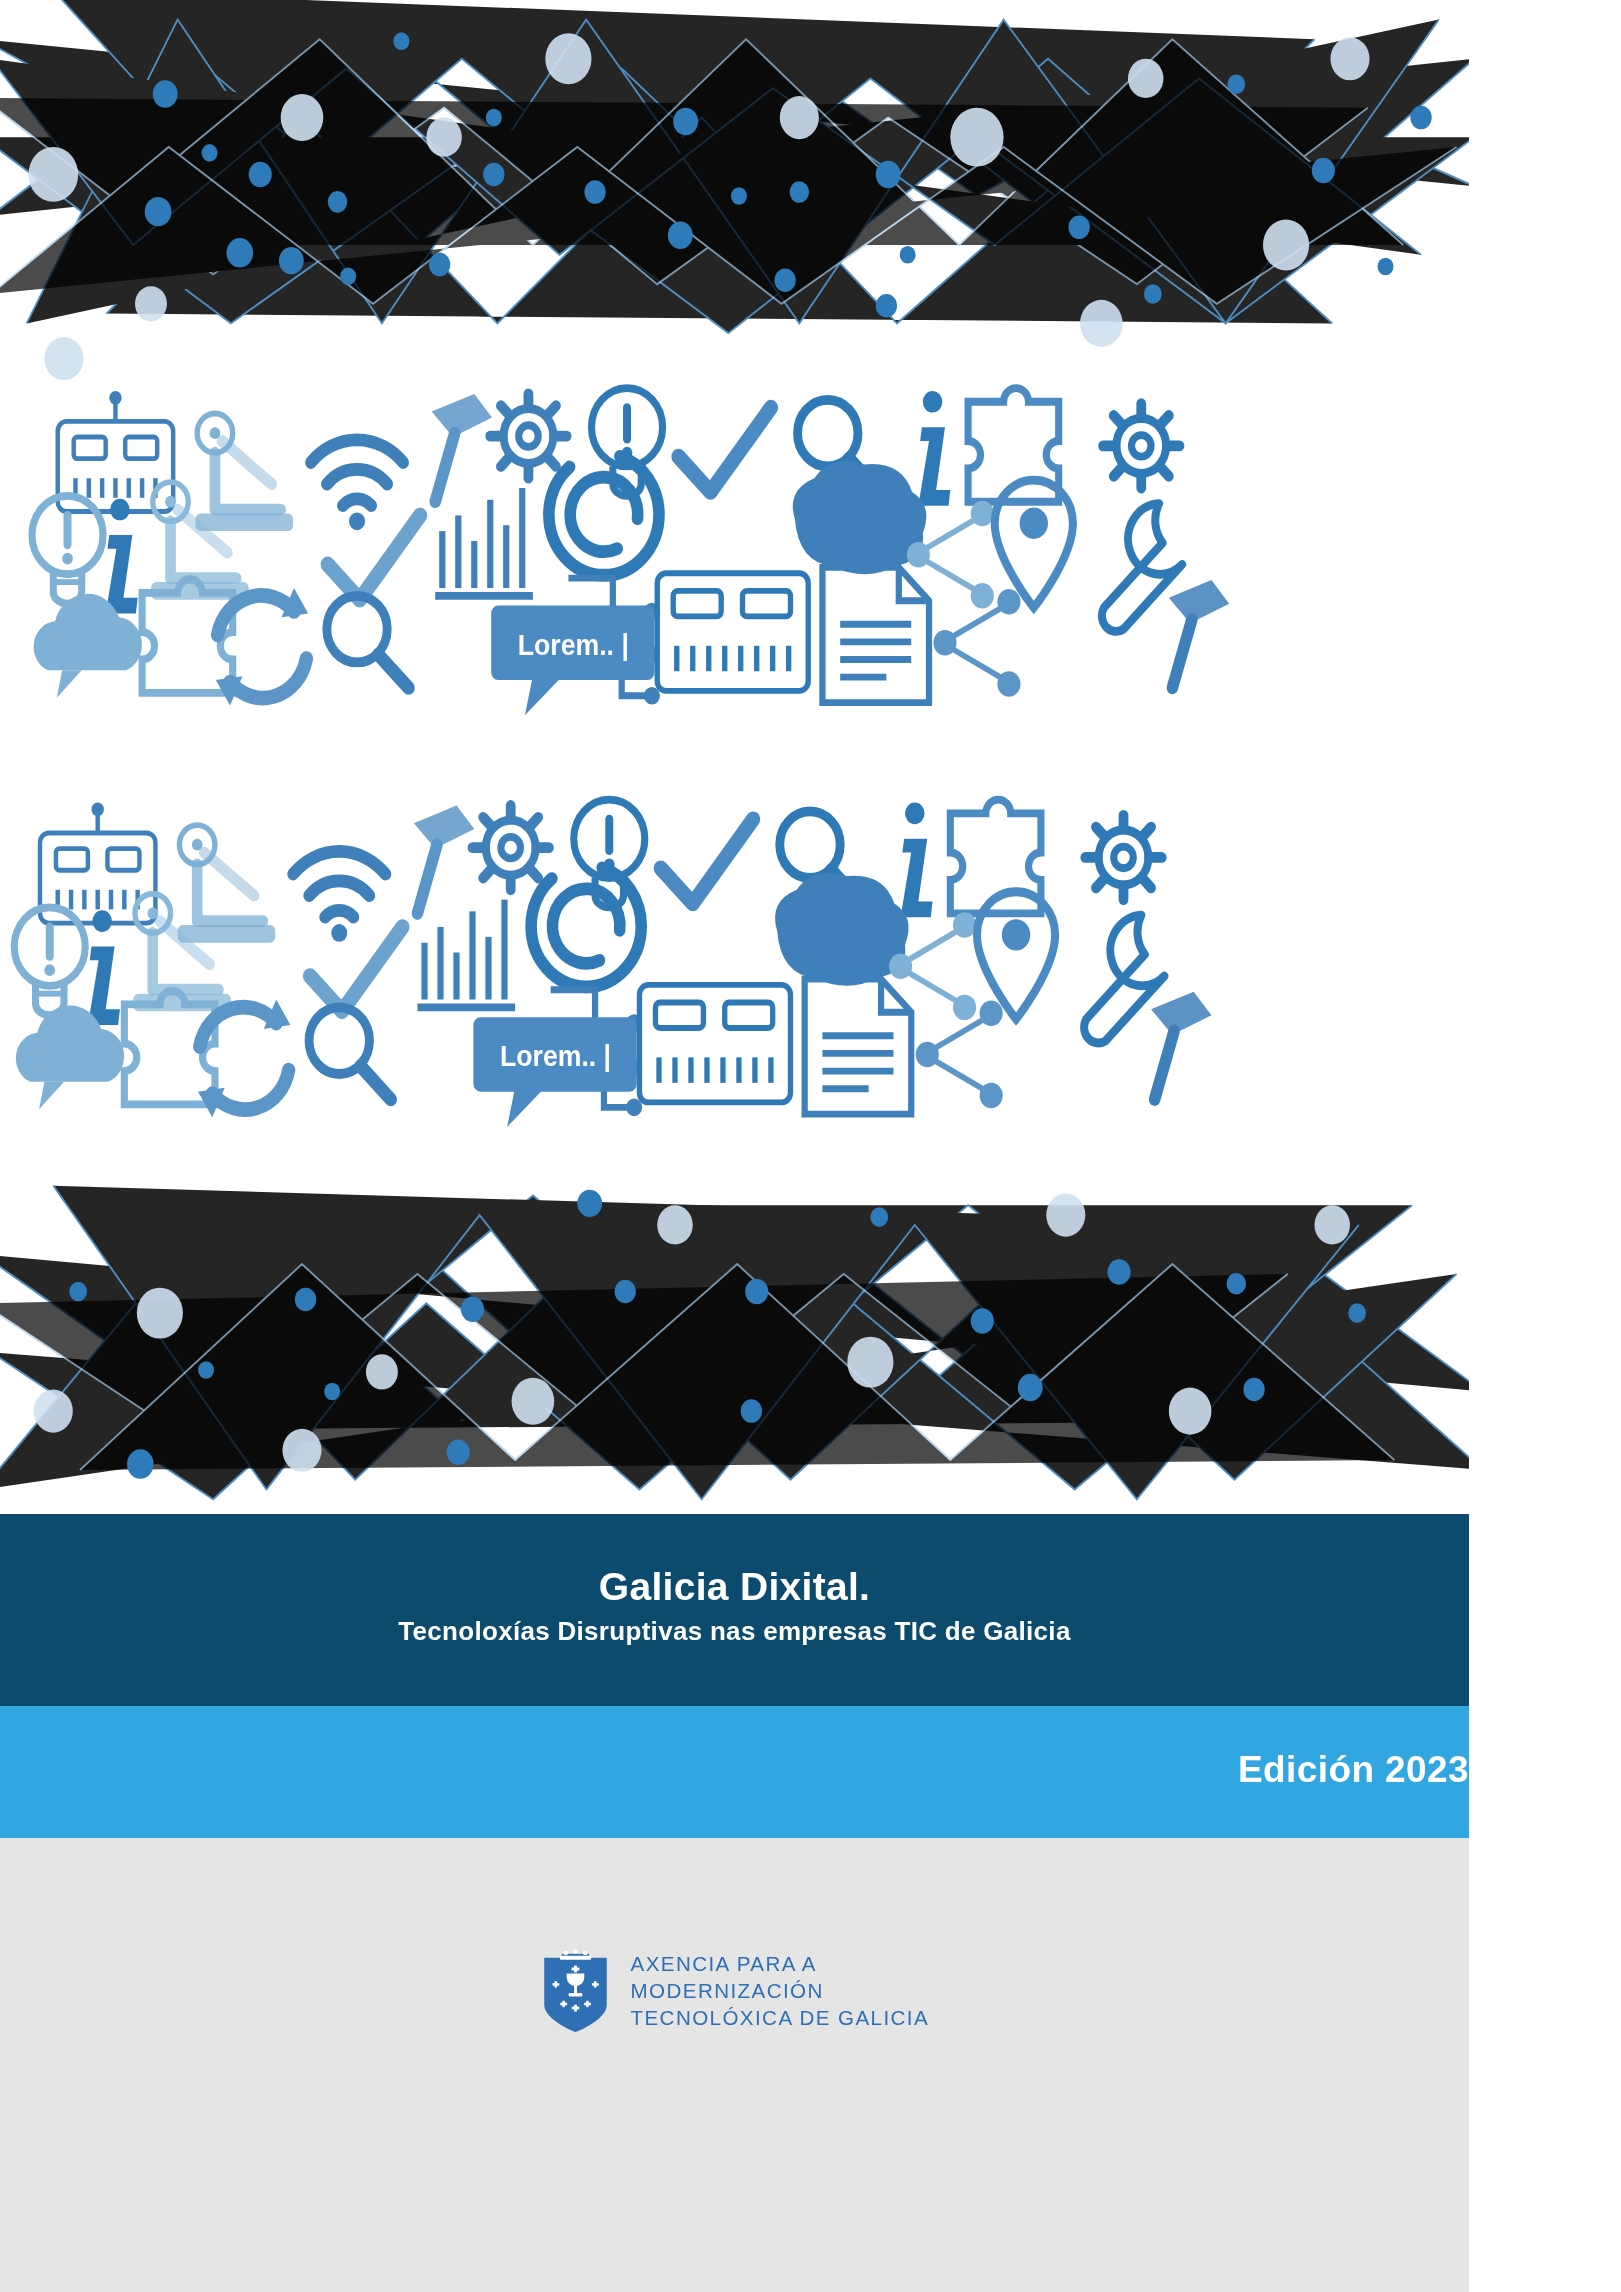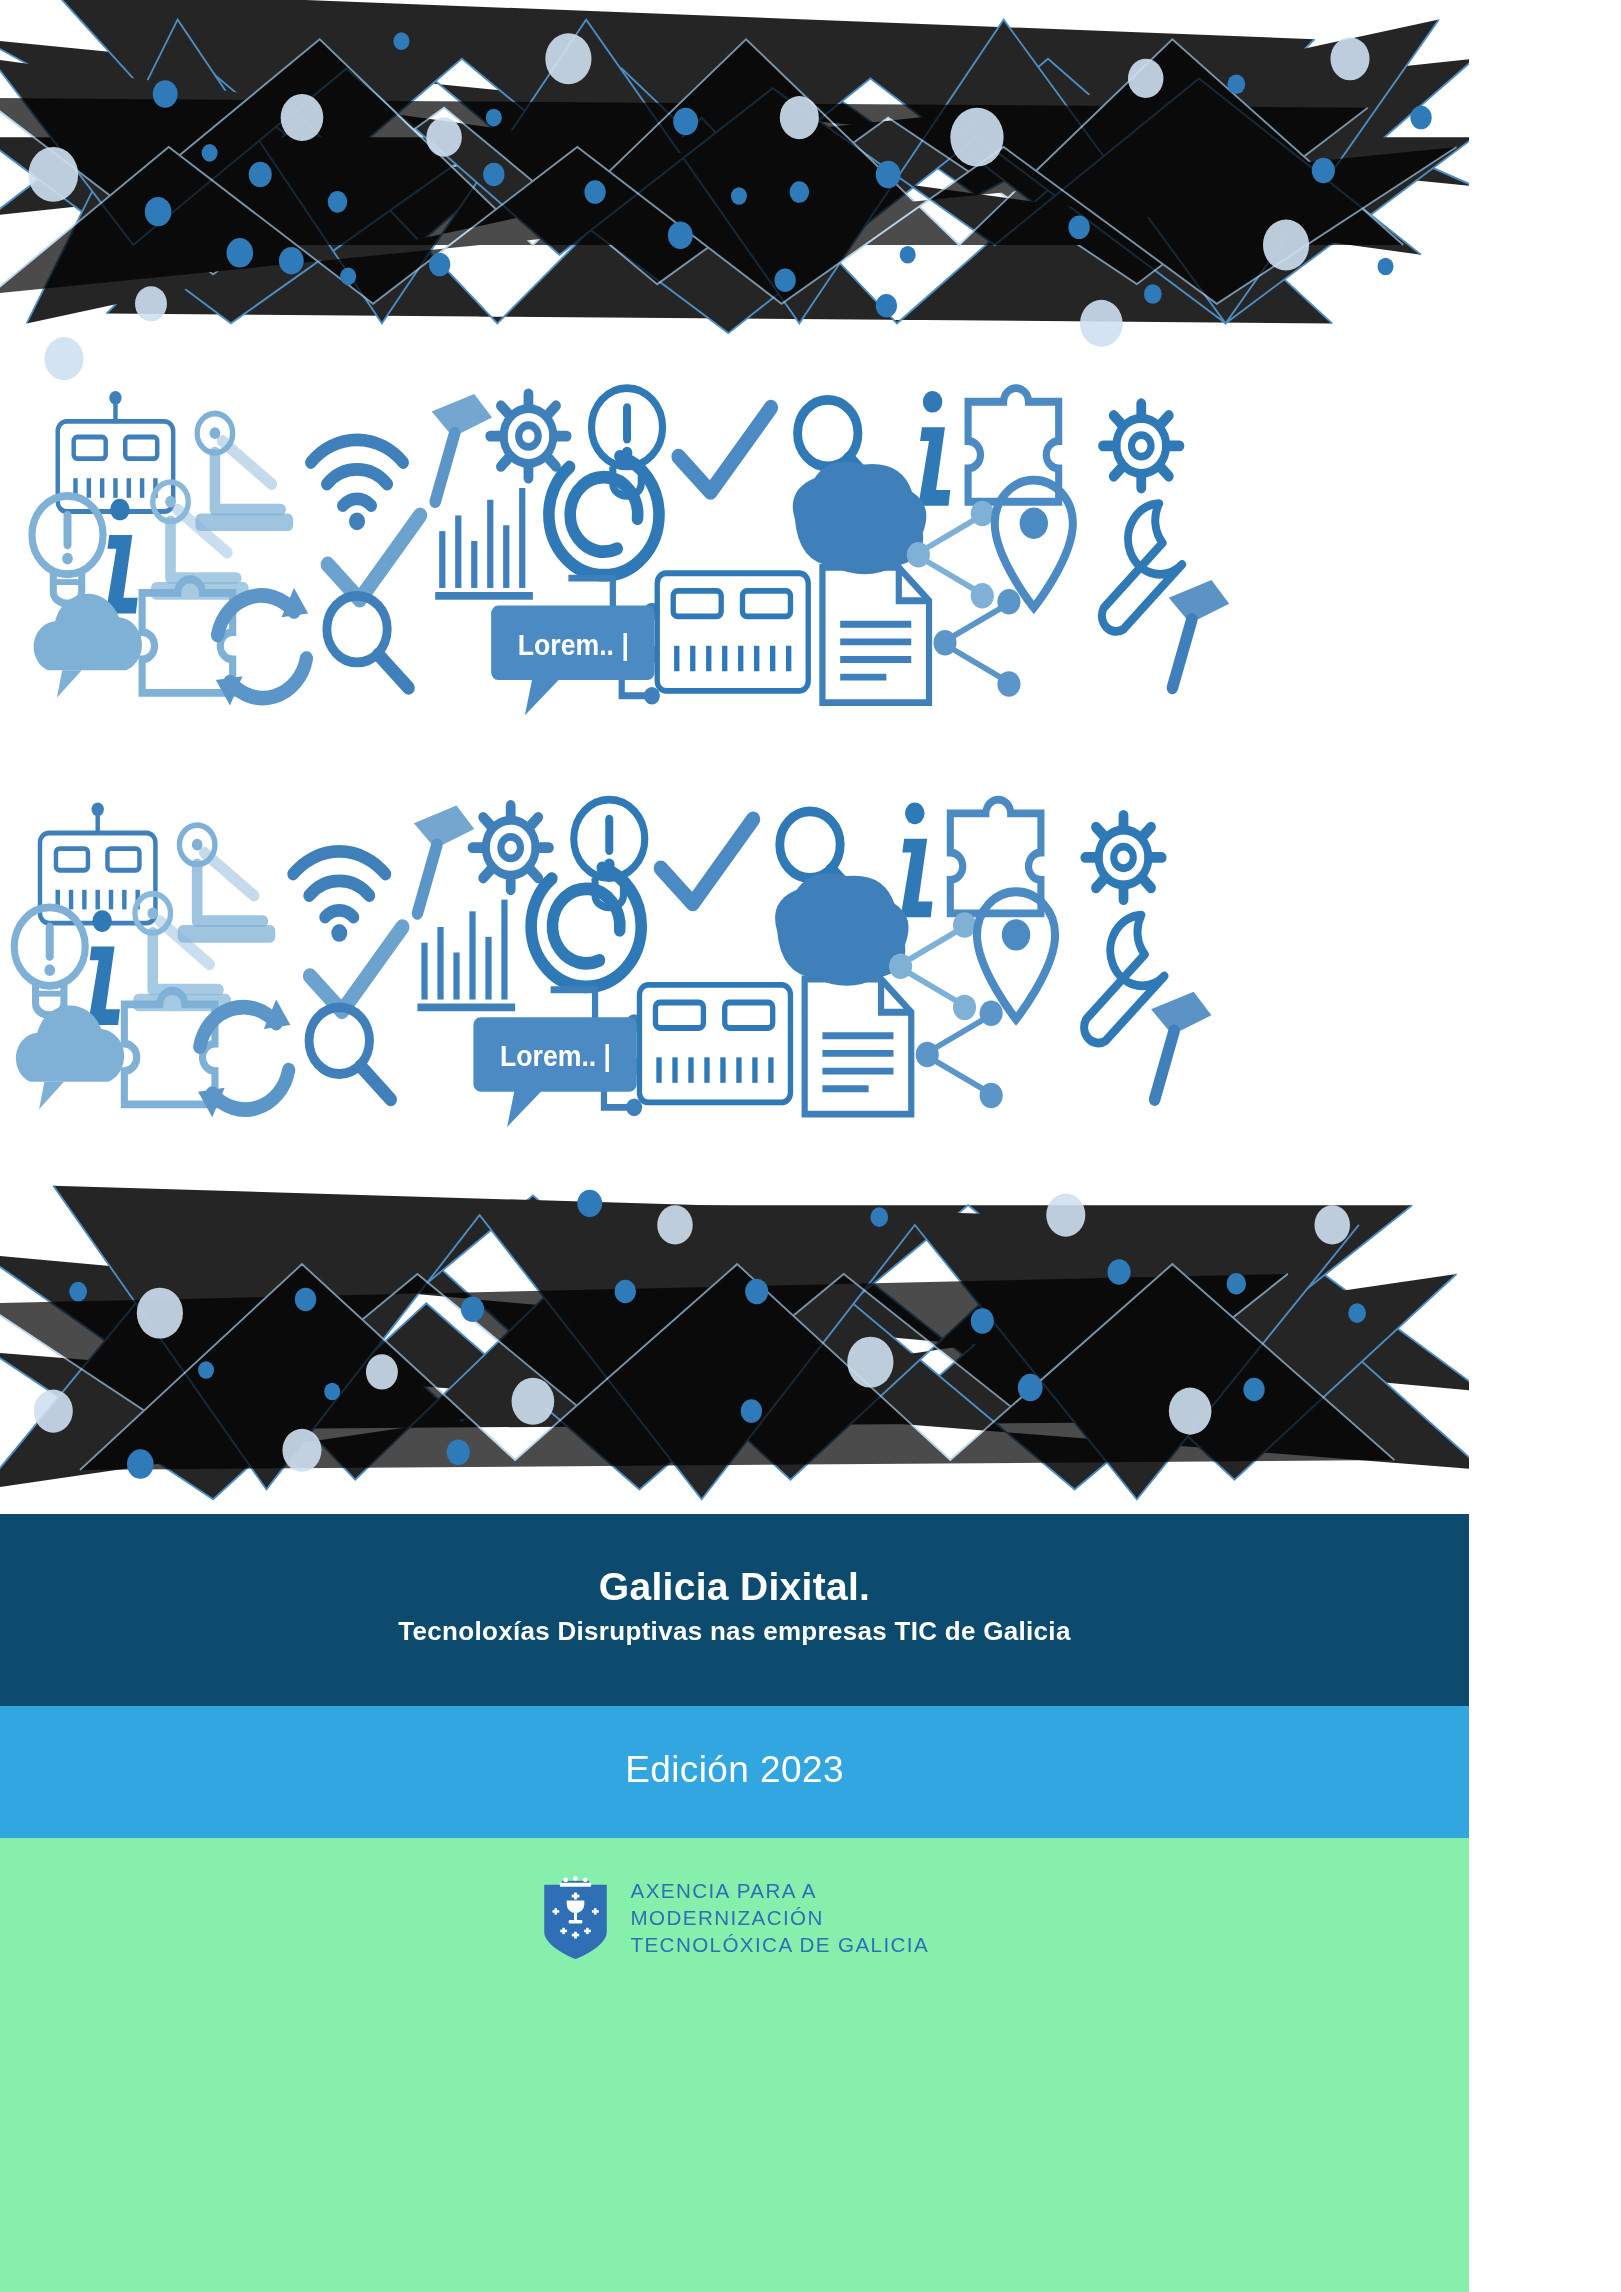--- a/index.html
+++ b/index.html
@@ -63,32 +63,33 @@
   }
   .edition-band {
     width: 100%;
     box-sizing: border-box;
     padding: 43px 0 47px 0;
     text-align: center;
     color: #ffffff;
   }
   .edition-text {
     font-size: 37px;
-    font-weight: normal;
+    font-weight: bold;
     letter-spacing: 0.4px;
+    text-align: right;
   }
 
   
   .logo-area {
     flex: 1 1 auto;
     display: flex;
     align-items: flex-start;
     justify-content: center;
-    padding-top: 37px;
-    background: #86efac;
+    padding-top: 110px;
+    background: #e5e5e5;
   }
   .logo {
     display: flex;
     align-items: center;
     gap: 19.6px;
   }
   .logo-shield {
     width: 71px;
     height: 86px;
     flex: 0 0 auto;

